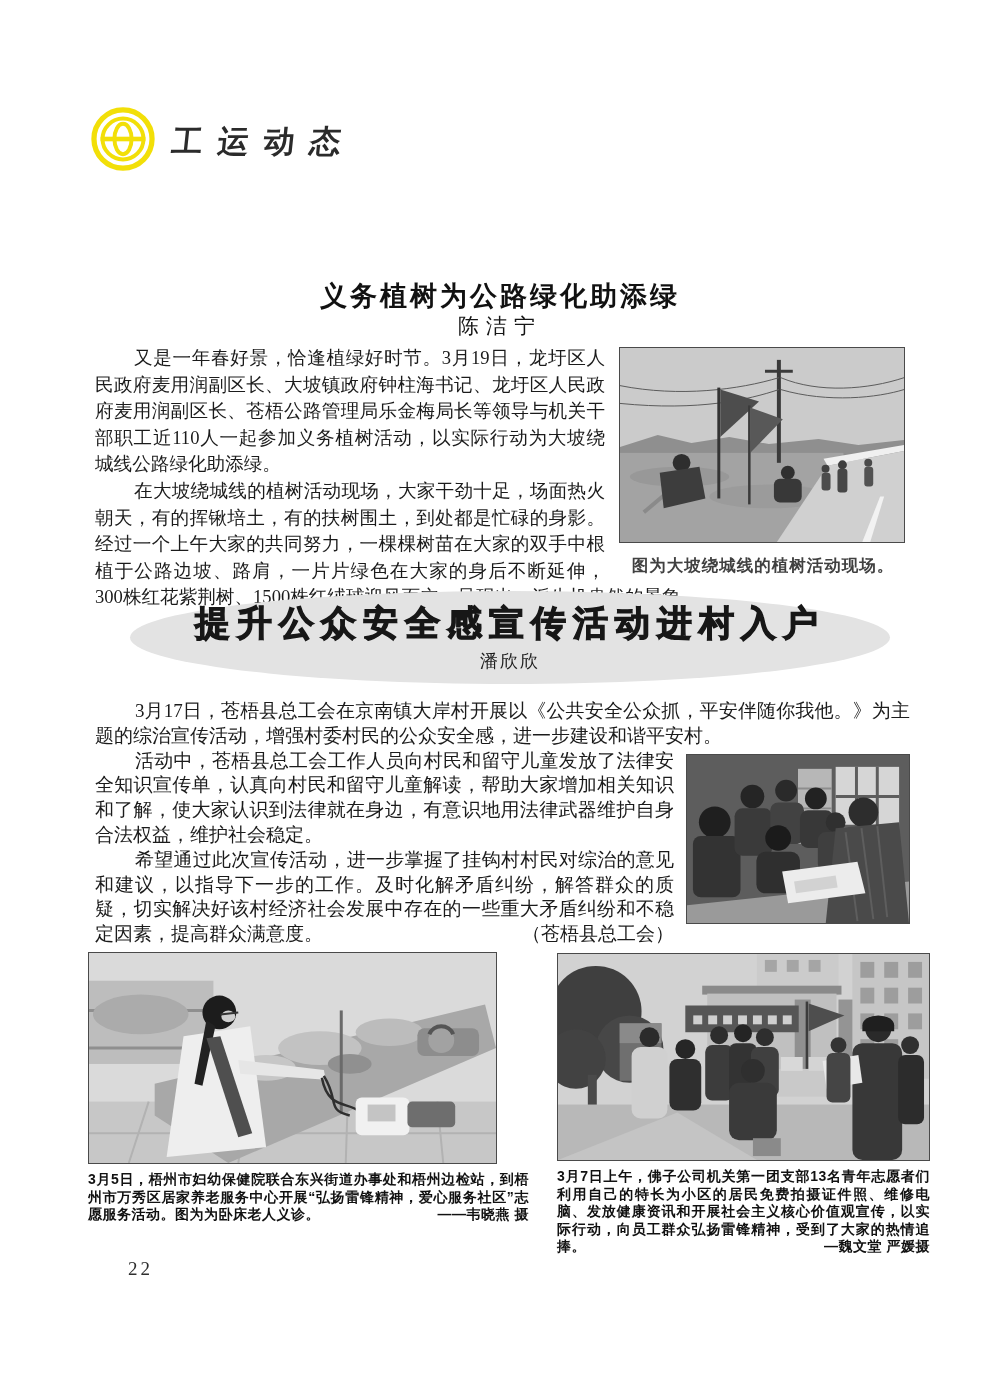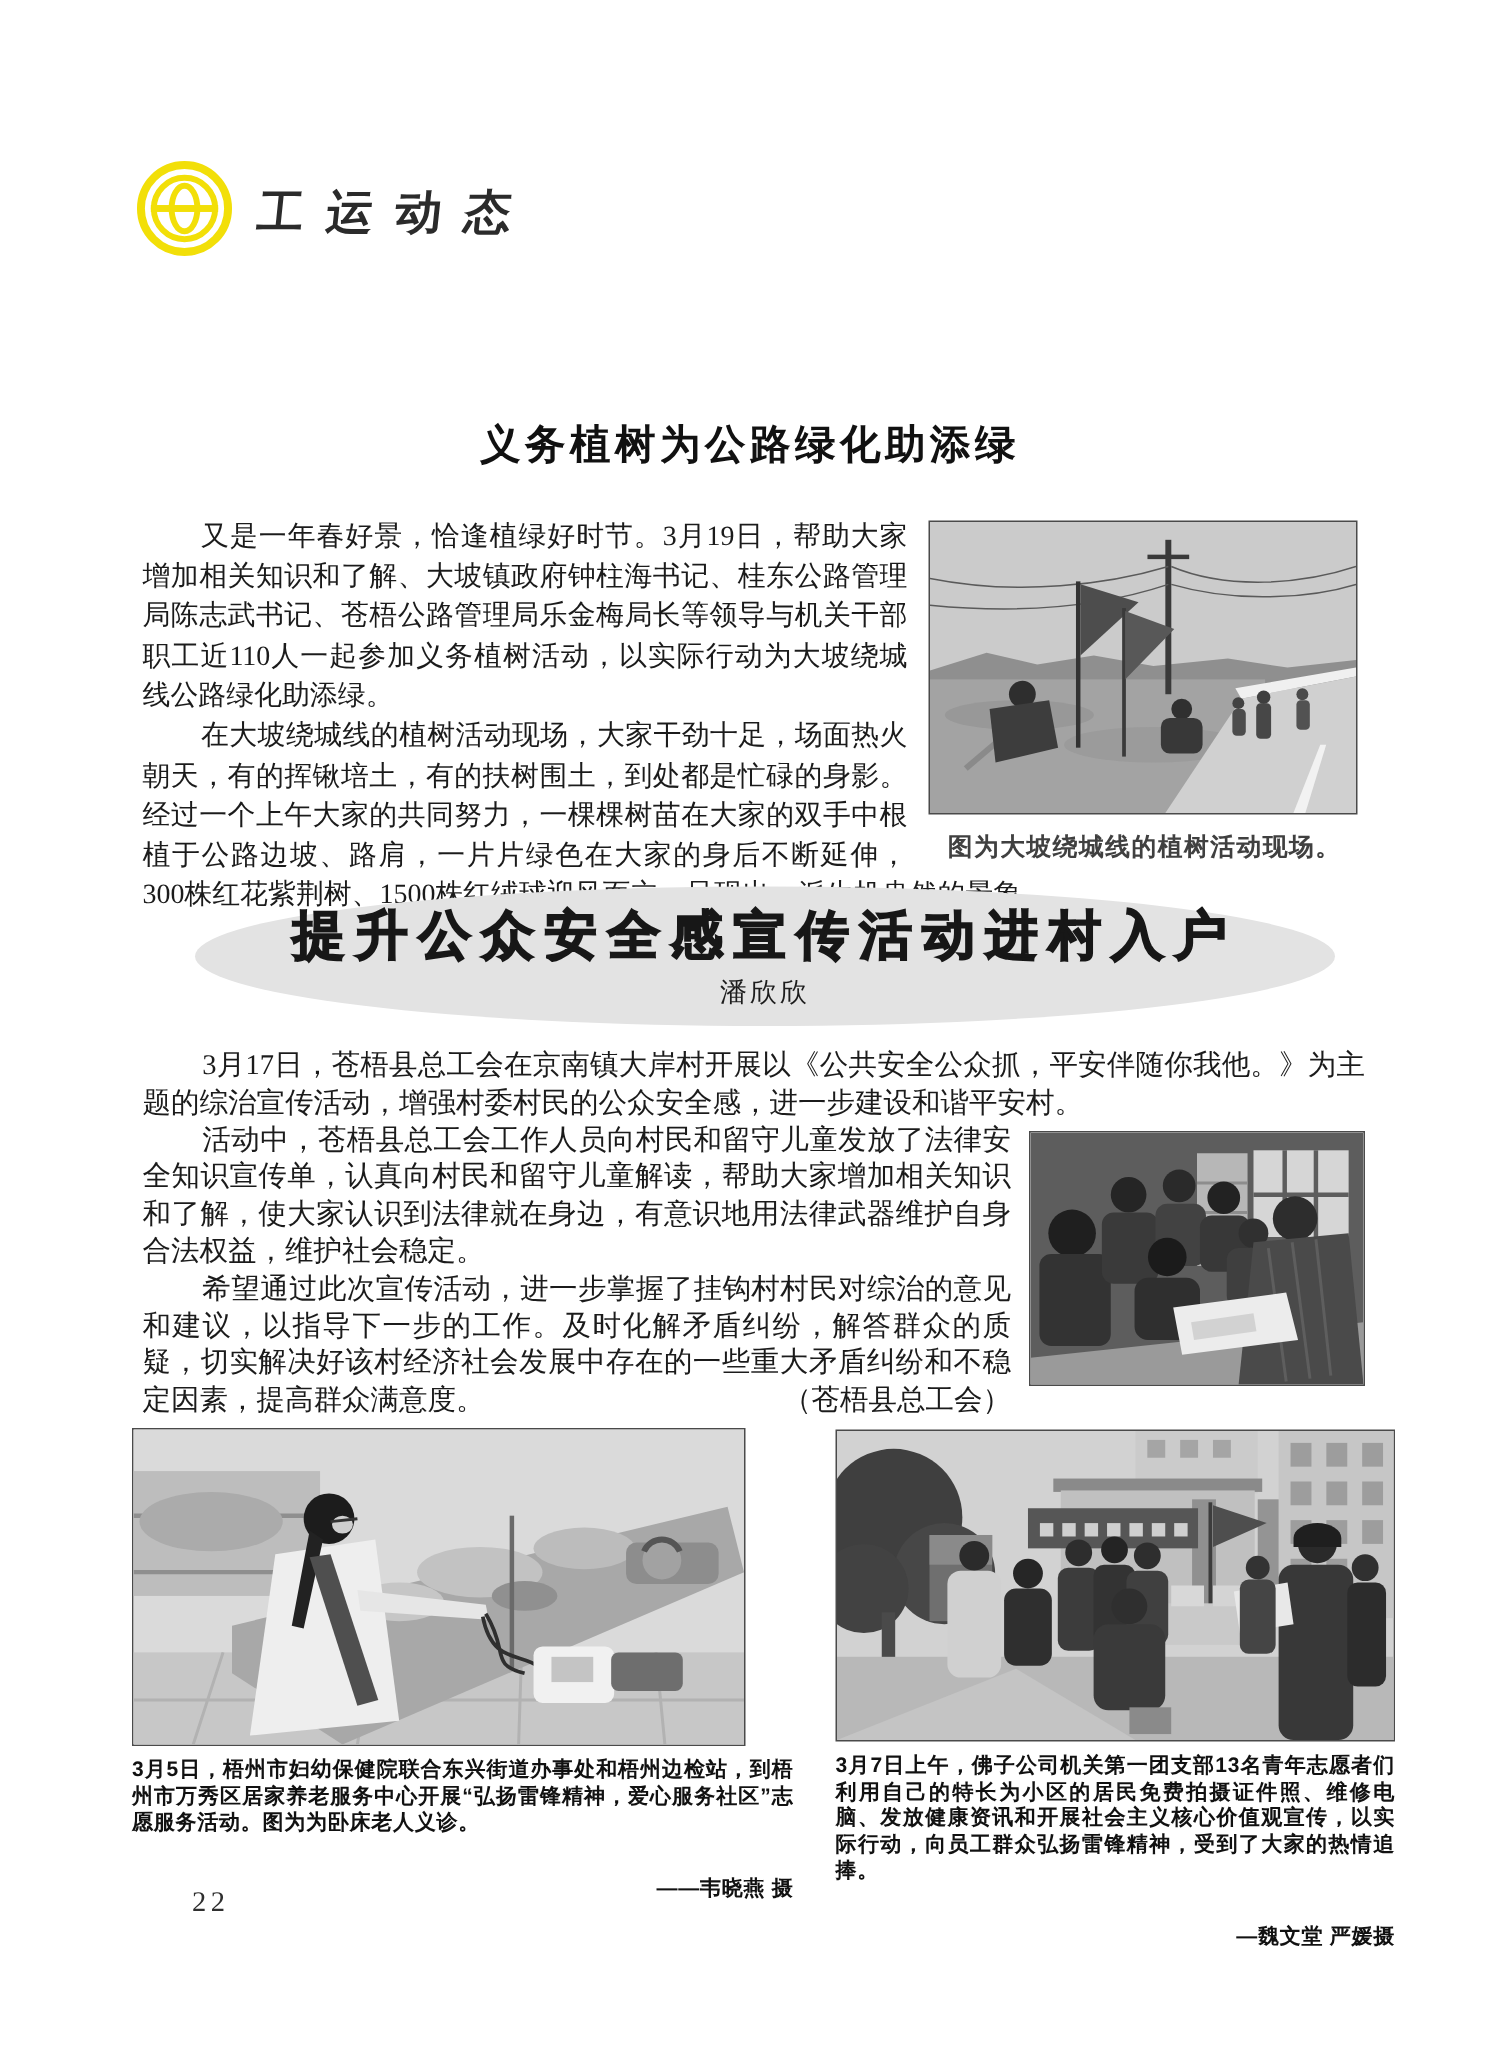--- a/index.html
+++ b/index.html
@@ -55,41 +55,42 @@
   .byline{float:right;text-indent:0;}
 
   
   .fig-bottom{position:absolute;}
   .fig-left{left:88px;top:952px;width:441px;}
   .fig-right{left:557px;top:953px;width:373px;}
   .fig-bottom figcaption{margin-top:7px;font-family:"Liberation Sans","DejaVu Sans",sans-serif;
         font-size:14px;font-weight:bold;line-height:17.6px;text-align:justify;
         letter-spacing:0.5px;color:#111;}
   .fig-bottom .cap-text{text-indent:2.5em;display:inline;}
-  .credit{float:right;margin-top:44px;}
+  .credit{float:right;}
 
   .page-number{position:absolute;left:128px;top:1258px;font-size:19px;letter-spacing:3px;color:#2f2f2f;}
 </style>
 </head>
 <body>
 
 <div class="page">
 
   <header class="masthead">
     <svg class="emblem" viewBox="0 0 100 100">
       <circle cx="50" cy="50" r="44" fill="none" stroke="#F2DF08" stroke-width="8"></circle>
       <circle cx="50" cy="50" r="31" fill="none" stroke="#F2DF08" stroke-width="6"></circle>
       <ellipse cx="50" cy="50" rx="13" ry="23" fill="none" stroke="#F2DF08" stroke-width="6"></ellipse>
       <rect x="16" y="46.5" width="68" height="7" fill="#F2DF08"></rect>
     </svg>
     <div class="masthead-text">工运动态</div>
   </header>
 
 
   <h1 class="a1-title">义务植树为公路绿化助添绿</h1>
+  <div class="a1-author">陈洁宁</div>
 
   <div class="a1-body">
     <figure class="float-photo fp1">
       <svg class="photo" width="286" height="196" viewBox="0 0 286 196" preserveAspectRatio="none">
         <rect width="286" height="196" fill="#c5c5c5"></rect>
         <rect width="286" height="108" fill="#cbcbcb"></rect>
         <path d="M0,100 L38,88 72,96 110,90 150,97 200,92 240,98 286,93 L286,112 0,112 Z" fill="#8f8f8f"></path>
         <rect y="106" width="225" height="90" fill="#a3a3a3"></rect>
         <ellipse cx="60" cy="130" rx="50" ry="10" fill="#989898"></ellipse>
         <ellipse cx="150" cy="150" rx="60" ry="12" fill="#9b9b9b"></ellipse>
@@ -110,21 +111,21 @@
         <rect x="155" y="132" width="28" height="24" rx="6" fill="#383838"></rect>
         <circle cx="224" cy="118" r="4.5" fill="#3f3f3f"></circle>
         <rect x="219" y="122" width="10" height="24" rx="3" fill="#474747"></rect>
         <circle cx="250" cy="116" r="4" fill="#4a4a4a"></circle>
         <rect x="246" y="120" width="9" height="20" rx="3" fill="#525252"></rect>
         <circle cx="207" cy="122" r="4" fill="#424242"></circle>
         <rect x="203" y="126" width="9" height="18" rx="3" fill="#4c4c4c"></rect>
       </svg>
       <figcaption>图为大坡绕城线的植树活动现场。</figcaption>
     </figure>
-    <p>又是一年春好景，恰逢植绿好时节。3月19日，帮助大家增加相关知识和了解、大坡镇政府钟柱海书记、桂东公路管理局陈志武书记、苍梧公路管理局乐金梅局长等领导与机关干部职工近110人一起参加义务植树活动，以实际行动为大坡绕城线公路绿化助添绿。</p>
+    <p>又是一年春好景，恰逢植绿好时节。3月19日，龙圩区人民政府麦用润副区长、大坡镇政府钟柱海书记、龙圩区人民政府麦用润副区长、苍梧公路管理局乐金梅局长等领导与机关干部职工近110人一起参加义务植树活动，以实际行动为大坡绕城线公路绿化助添绿。</p>
     <p>在大坡绕城线的植树活动现场，大家干劲十足，场面热火朝天，有的挥锹培土，有的扶树围土，到处都是忙碌的身影。经过一个上午大家的共同努力，一棵棵树苗在大家的双手中根植于公路边坡、路肩，一片片绿色在大家的身后不断延伸，300株红花紫荆树、1500株红绒球迎风而立，呈现出一派生机盎然的景象。</p>
   </div>
 
   <div class="a2-banner">
     <div class="a2-title">提升公众安全感宣传活动进村入户</div>
     <div class="a2-author">潘欣欣</div>
   </div>
 
   <div class="a2-body">
     <p>3月17日，苍梧县总工会在京南镇大岸村开展以《公共安全公众抓，平安伴随你我他。》为主题的综治宣传活动，增强村委村民的公众安全感，进一步建设和谐平安村。</p>

